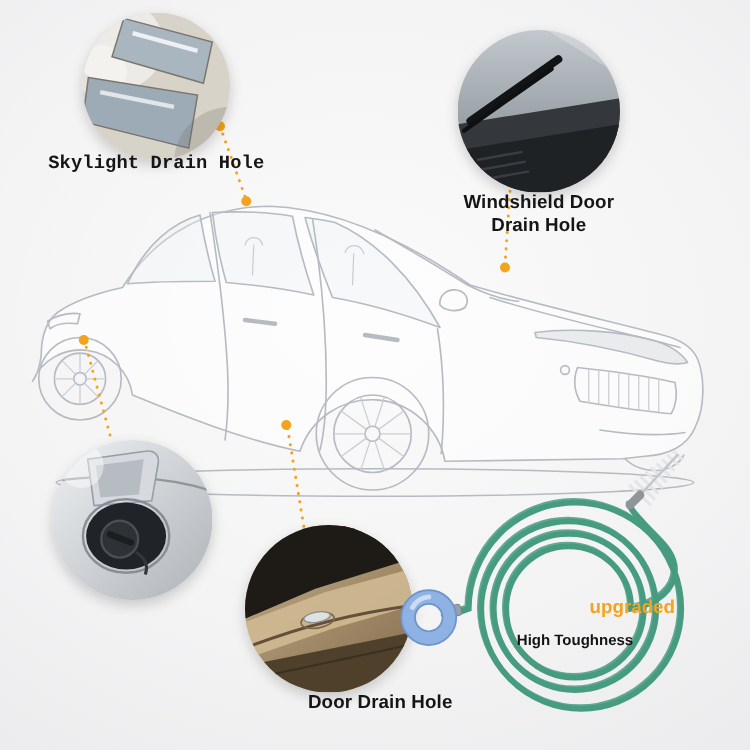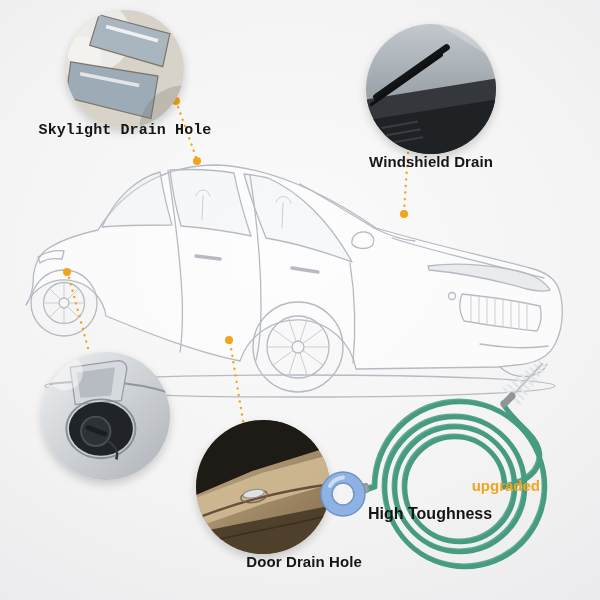--- a/index.html
+++ b/index.html
@@ -22,22 +22,22 @@
   #photo-wiper{left:366px;top:24px;width:130px;height:130px;}
   #photo-fuel{left:42px;top:352px;width:128px;height:128px;}
   #photo-door{left:196px;top:420px;width:134px;height:134px;}
   .label{position:absolute;font-weight:700;font-size:15px;line-height:19px;color:var(--label-text);text-align:center;letter-spacing:.1px;}
   #label-skylight{left:25px;top:121px;width:200px;font-family:Liberation Mono, monospace;}
   #label-wiper{left:341px;top:152px;width:180px;}
   #label-fuel{left:5px;top:482px;width:200px;}
   #label-door{left:162px;top:552px;width:200px;text-align:right;}
   #badge-upgraded{position:absolute;left:380px;top:477px;width:160px;text-align:right;
     font-size:15px;font-weight:700;color:var(--accent-orange);}
-  #label-toughness{position:absolute;left:368px;top:505px;width:184px;text-align:left;
-    font-size:16px;font-weight:700;color:#141414;}
+  #label-toughness{position:absolute;left:368px;top:505px;width:184px;text-align:center;
+    font-size:12px;font-weight:700;color:#141414;}
   
   .carline path,.carline circle,.carline ellipse{stroke:var(--car-line);stroke-width:1.3;fill:none;stroke-linecap:round;stroke-linejoin:round;}
   .carline .body-fill{fill:rgba(255,255,255,.55);}
   .carline .glass{fill:rgba(235,238,241,.35);}
   .carline .lamp{fill:rgba(200,205,212,.35);}
   .carline .thick{stroke-width:3.5;}
   .carline .faint{stroke:#c9cdd4;stroke-width:1;}
   .shadow{fill:rgba(100,105,112,.10);stroke:none;}
   
   .dotline{stroke:var(--accent-orange);stroke-width:2.4;stroke-linecap:round;stroke-dasharray:0.1 6.5;fill:none;}
@@ -208,21 +208,22 @@
     <g>
       <path class="bristle" d="M 504 388.5 L 520 403.5 M 508.4 385.1 L 523.2 398.9 M 512.8 381.7 L 526.2 394.3 M 517.2 378.3 L 529.4 389.7 M 521.5 374.9 L 532.5 385.1 M 526 371.5 L 535.6 380.5 M 530.3 368.1 L 538.7 375.9 M 534.7 364.6 L 541.9 371.4 M 539.1 361.3 L 544.9 366.7"></path>
       <path class="bristle-spine" d="M 512 396 L 542 364"></path>
       <path class="ferrule" d="M 504 404 L 512 396"></path>
     </g>
   </svg>
 
   <div class="label" id="label-skylight">Skylight Drain Hole</div>
 
   <div class="label" id="label-wiper">
-    <div>Windshield Drain</div>
+    <div>Windshield Door</div>
+    <div>Drain Hole</div>
   </div>
 
 
   <div class="label" id="label-door">Door Drain Hole</div>
 
   <div id="badge-upgraded">upgraded</div>
 
   <div id="label-toughness">High Toughness</div>
 
 </div>

